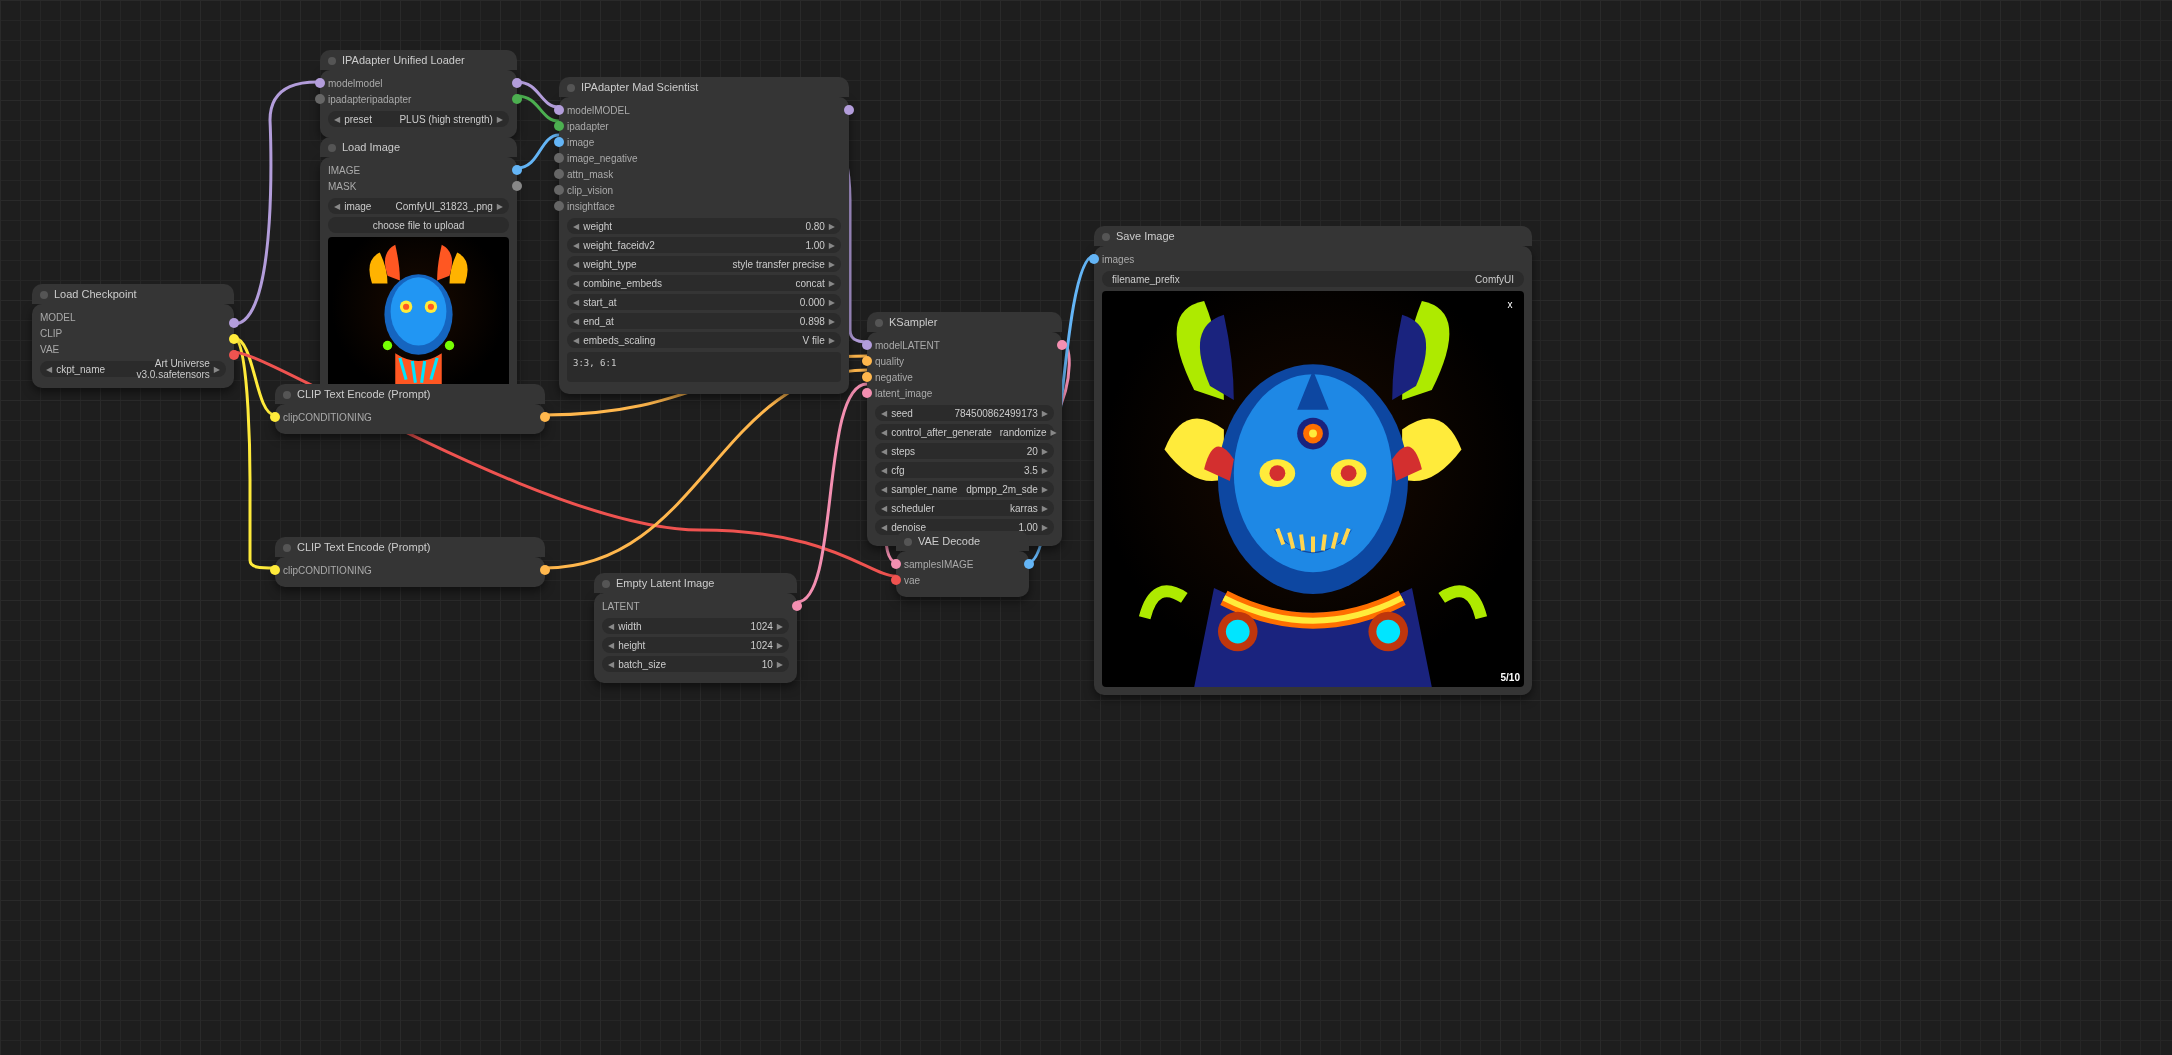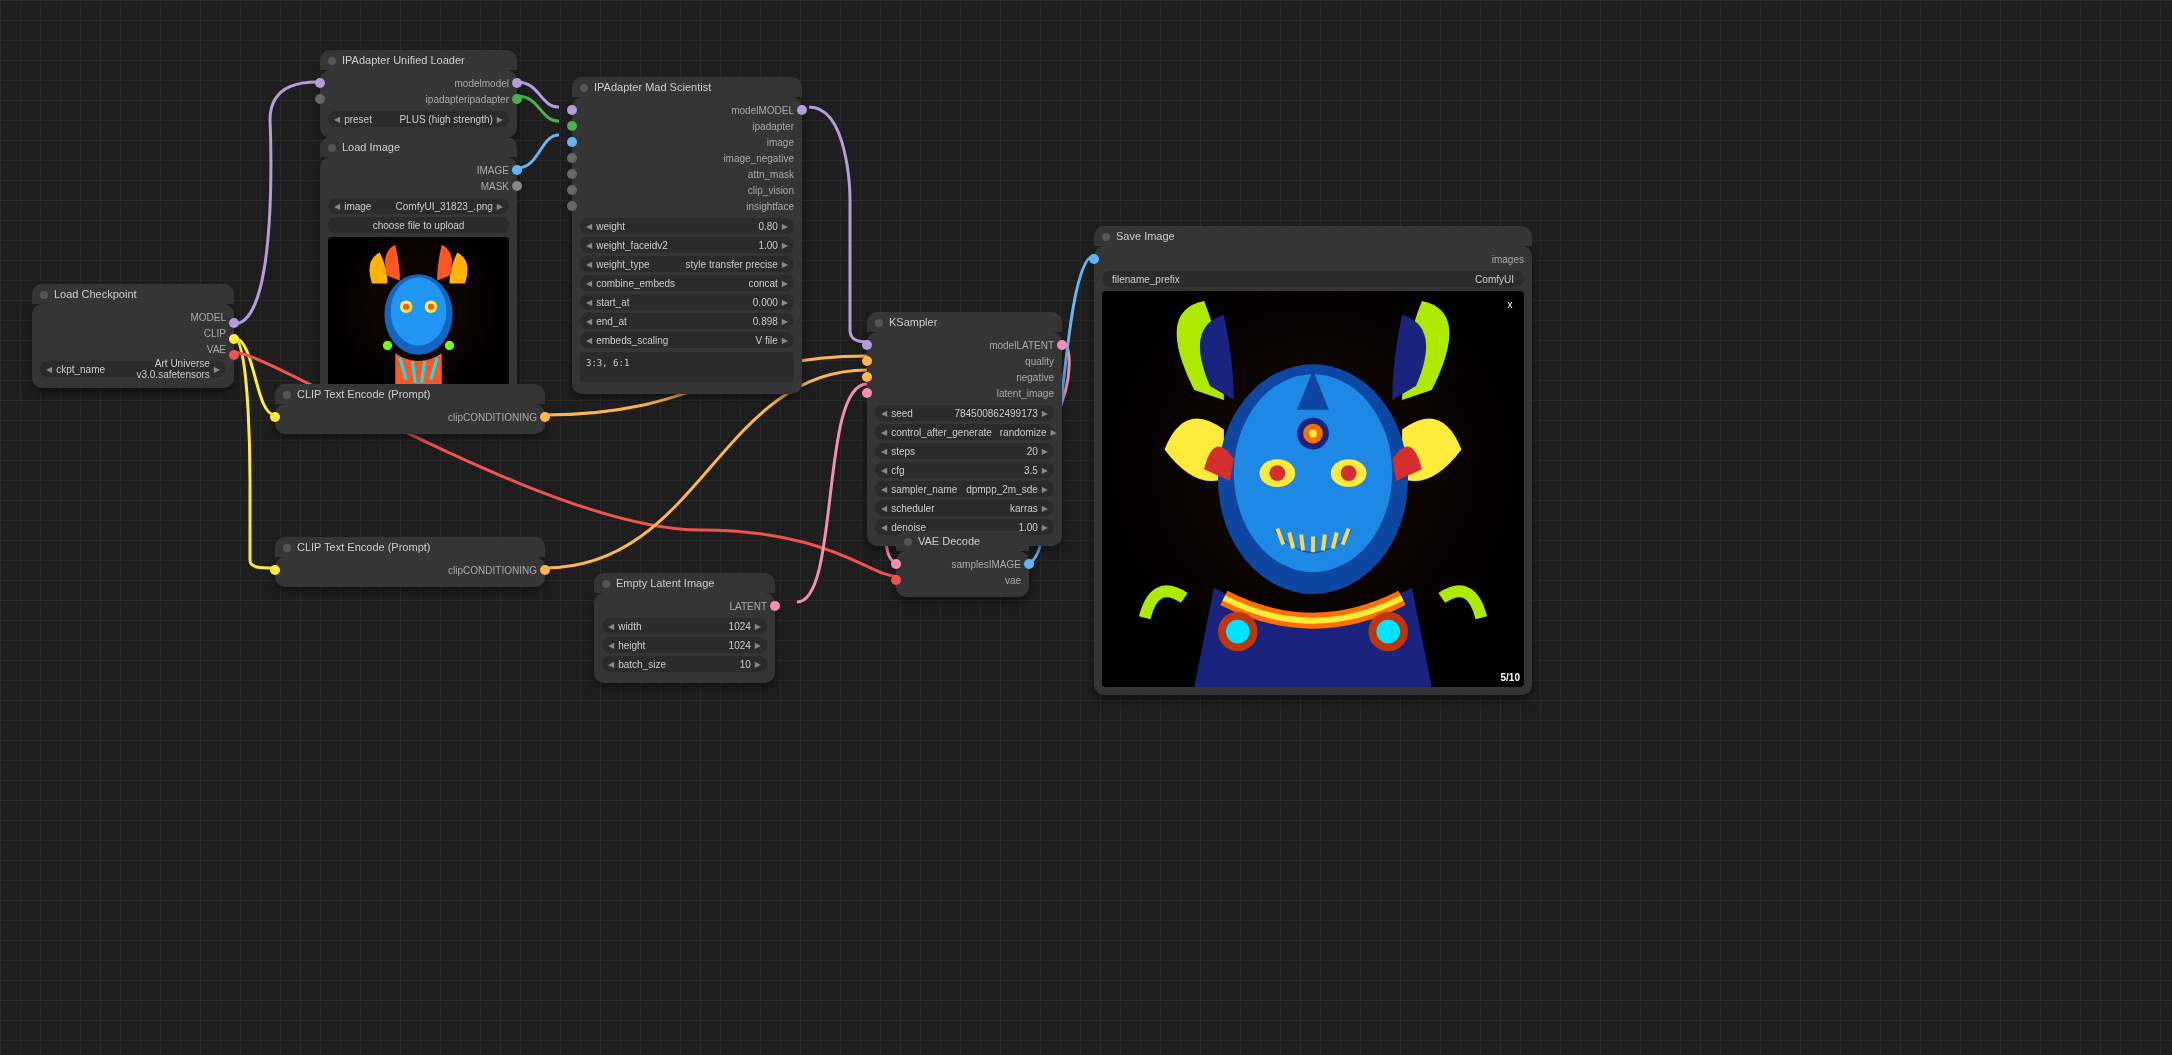--- a/index.html
+++ b/index.html
@@ -1,21 +1,21 @@
 <!DOCTYPE html>
 <html><head>
 <meta charset="utf-8">
 <style>
 html,body{margin:0;padding:0;width:2172px;height:1055px;background:#212121;font-family:Arial,Helvetica,sans-serif;font-size:10px;color:#bbb;overflow:hidden}
 .canvas{position:relative;width:2172px;height:1055px;background-image:linear-gradient(#2a2a2a 1px,transparent 1px),linear-gradient(90deg,#2a2a2a 1px,transparent 1px),linear-gradient(#262626 1px,transparent 1px),linear-gradient(90deg,#262626 1px,transparent 1px);background-size:100px 100px,100px 100px,20px 20px,20px 20px;background-color:#1e1e1e}
 .node{position:absolute;background:#353535;border-radius:10px;box-shadow:0 4px 10px rgba(0,0,0,.5);color:#aaa}
 .node-head{position:absolute;top:-20px;left:0;right:0;height:20px;background:#353535;border-radius:10px 10px 0 0;padding:4px 10px 0 22px;font-size:11px;color:#ccc;box-sizing:border-box}
 .node-head::before{content:"";position:absolute;left:8px;top:7px;width:8px;height:8px;border-radius:50%;background:#555}
 .node-body{padding:6px 8px 8px 8px}
-.row{display:flex;justify-content:flex-end;align-items:center;height:16px;font-size:10px;line-height:16px}
+.row{display:flex;justify-content:flex-start;align-items:center;height:16px;font-size:10px;line-height:16px}
 .lab{white-space:nowrap}
 .widget{background:#2b2b2b;border-radius:10px;height:16px;margin:3px 0;display:flex;align-items:center;padding:0 6px;font-size:10px;color:#ccc}
 .widget .tri{color:#888;font-size:8px}
 .widget .wname{flex:0 0 auto;margin:0 4px}
 .widget .wval{flex:1;text-align:right;margin:16px 4px}
 .widget.btn{justify-content:center}
 .textarea{background:#2b2b2b;border-radius:4px;margin:4px 0;padding:6px;font-family:monospace;font-size:9px;color:#ccc;min-height:70px;white-space:pre-wrap;word-break:break-all}
 .textarea.small{min-height:18px}
 svg.wires{position:absolute;inset:0;width:2172px;height:1055px;pointer-events:none}
 path.wire{fill:none;stroke-width:3}
@@ -148,21 +148,21 @@
           <circle cx="30" cy="70" r="3" fill="#76ff03"></circle>
               <circle cx="70" cy="70" r="3" fill="#76ff03"></circle>
         </svg>
       </div>
     </div>
   </div>
   <span class="dot" style="position:absolute;right:-5px;top:8px;background:#64b5f6;width:10px;height:10px;border-radius:50%"></span>
   <span class="dot" style="position:absolute;right:-5px;top:24px;background:#888;width:10px;height:10px;border-radius:50%"></span>
 </div>
 
-<div class="node" style="left:572px;top:97px;width:230px">
+<div class="node" style="left:559px;top:97px;width:290px">
   <div class="node-head">IPAdapter Mad Scientist</div>
   <div class="node-body">
     <div class="row">
           <span class="lab">model</span>
           <span class="lab">MODEL</span>
         </div>
     <div class="row">
           <span class="lab">ipadapter</span>
           <span></span>
         </div>
@@ -257,21 +257,21 @@
   <div class="node-body">
     <div class="row">
           <span class="lab">clip</span>
           <span class="lab">CONDITIONING</span>
         </div>
   </div>
   <span class="dot" style="position:absolute;left:-5px;top:8px;background:#ffeb3b;width:10px;height:10px;border-radius:50%"></span>
   <span class="dot" style="position:absolute;right:-5px;top:8px;background:#ffb74d;width:10px;height:10px;border-radius:50%"></span>
 </div>
 
-<div class="node" style="left:594px;top:593px;width:181px">
+<div class="node" style="left:594px;top:593px;width:203px">
   <div class="node-head">Empty Latent Image</div>
   <div class="node-body">
     <div class="row">
           <span></span>
           <span class="lab">LATENT</span>
         </div>
     <div class="widget">
           <span class="tri">◀</span>
           <span class="wname">width</span>
           <span class="wval">1024</span>

